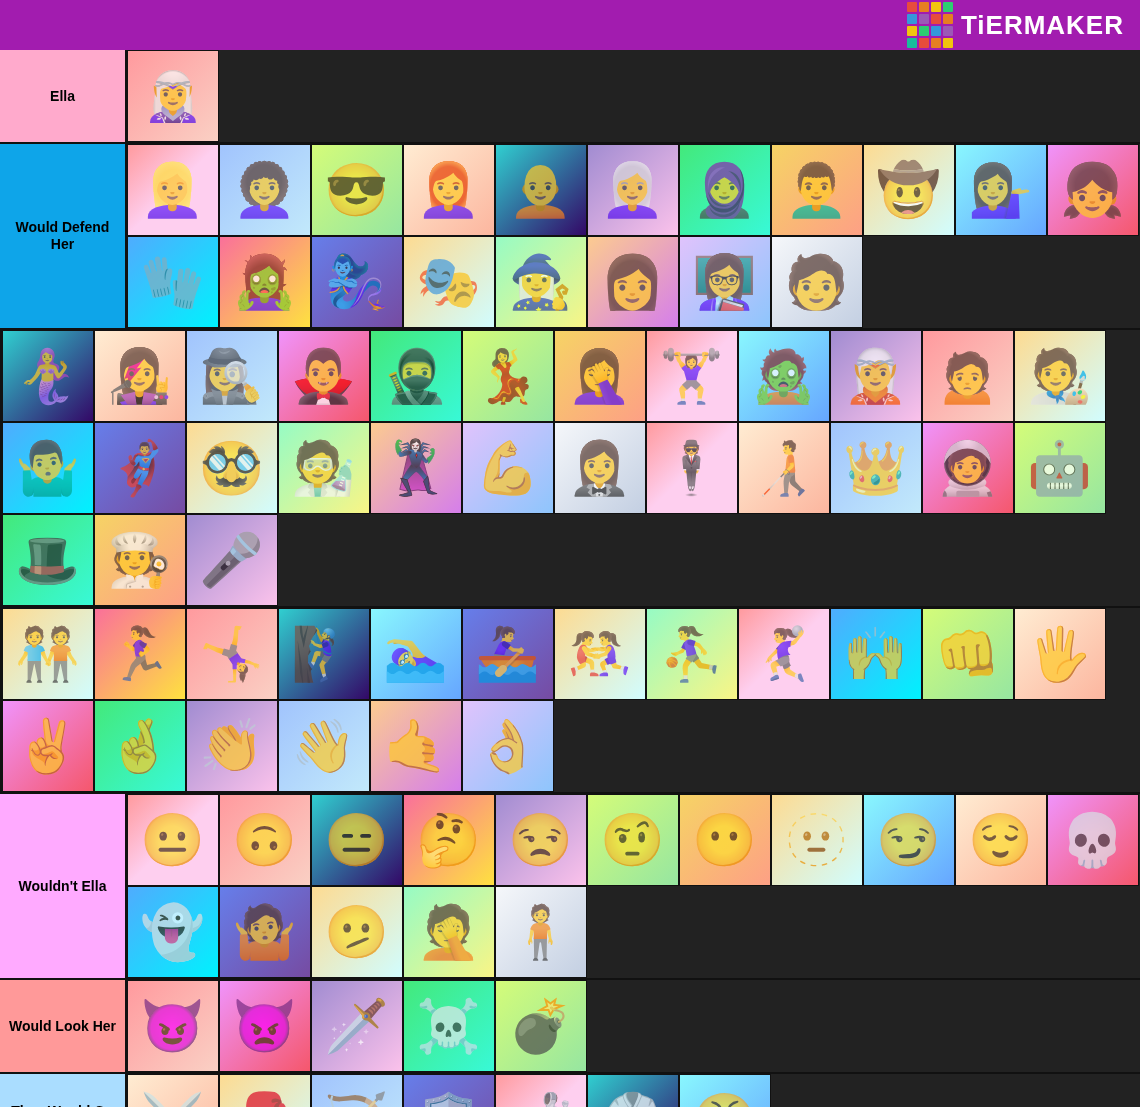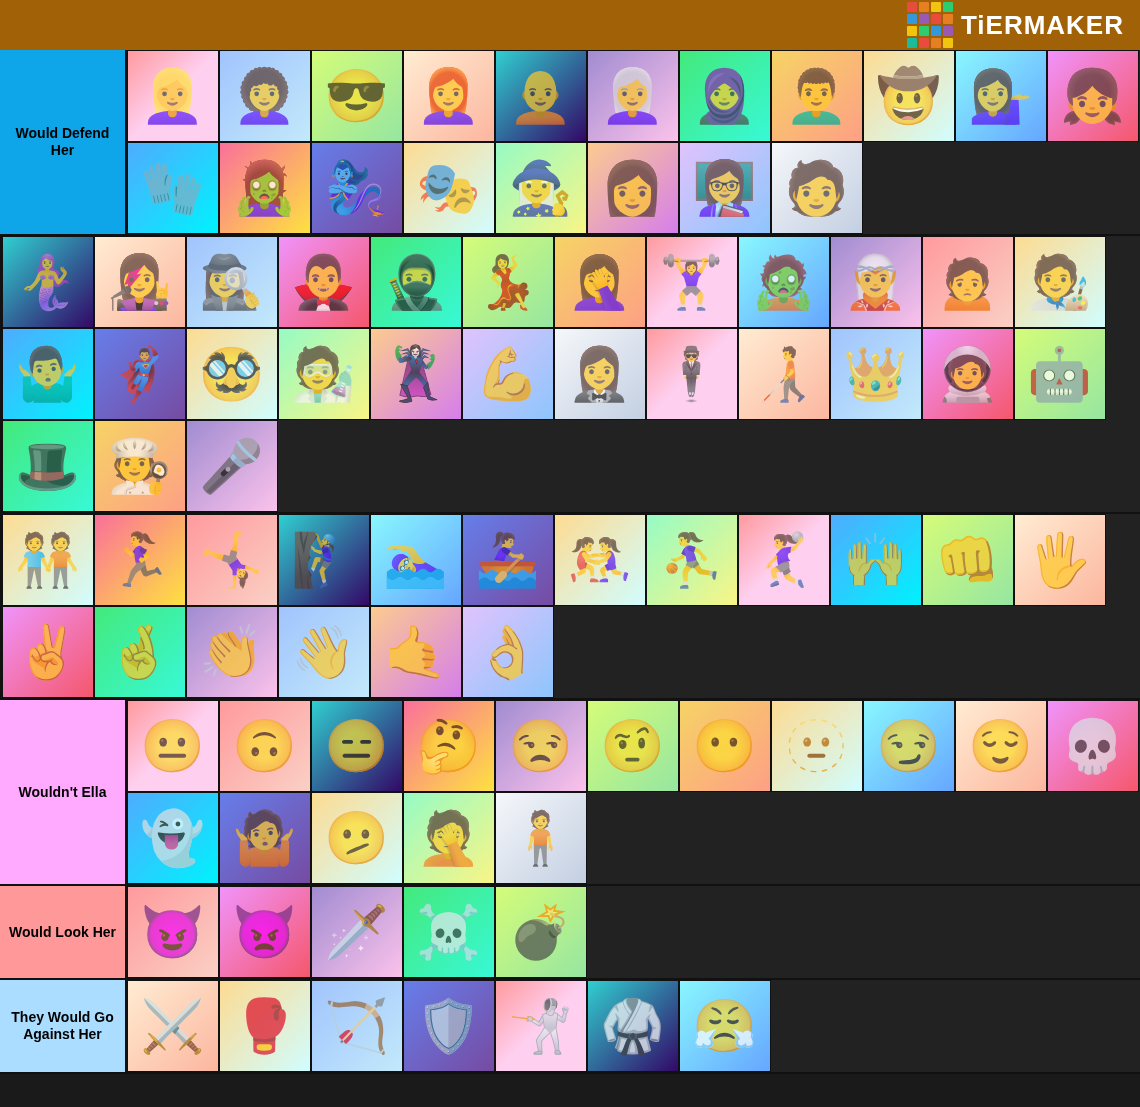--- a/index.html
+++ b/index.html
@@ -63,21 +63,21 @@
       text-align: center;
       overflow: hidden;
       position: relative;
     }
 
     
     .header-row {
       display: flex;
       align-items: center;
       justify-content: flex-end;
-      background: #a16207;
+      background: #a21caf;
       padding: 19px 16px;
       height: 50px;
     }
 
     .tiermaker-logo {
       display: flex;
       align-items: center;
       gap: 8px;
     }
 
@@ -146,20 +146,33 @@
         <div class="logo-cell" style="background:#9b59b6"></div>
         <div class="logo-cell" style="background:#1abc9c"></div>
         <div class="logo-cell" style="background:#e74c3c"></div>
         <div class="logo-cell" style="background:#e67e22"></div>
         <div class="logo-cell" style="background:#f1c40f"></div>
       </div>
       <span class="logo-text">TiERMAKER</span>
     </div>
   </div>
 
+  <div class="tier-row">
+    <div class="tier-label" style="background:#ffaacc;">
+      <span>Ella</span>
+    </div>
+    <div class="tier-cells">
+
+      <div class="cell">
+        <div class="char-img bg4">
+          <span style="font-size:48px">🧝‍♀️</span>
+        </div>
+      </div>
+    </div>
+  </div>
 
   <div class="tier-row">
     <div class="tier-label" style="background:#0ea5e9;">
       <span>Would Defend Her</span>
     </div>
     <div class="tier-cells">
       <div class="cell">
           <div class="char-img bg1">
             <span style="font-size:52px">👱‍♀️</span>
           </div>

